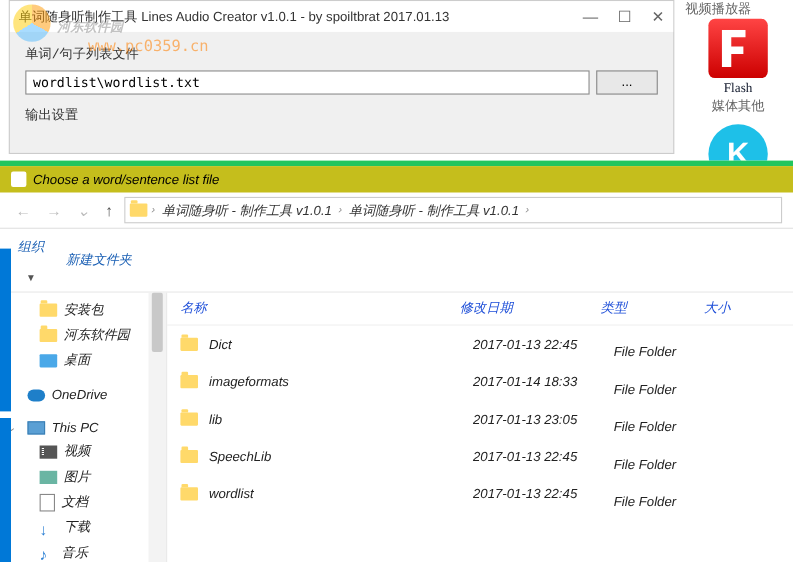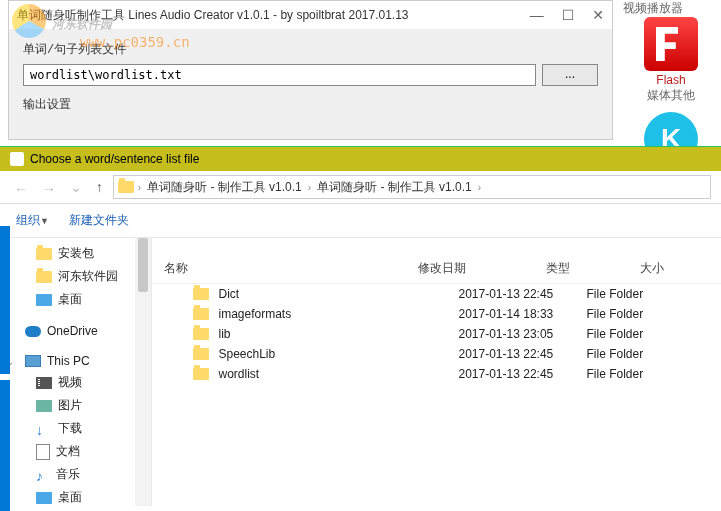--- a/index.html
+++ b/index.html
@@ -20,39 +20,39 @@
 
 .watermark { position: absolute; top: 4px; left: 12px; font-size: 26px; font-weight: bold; color: #888; opacity: .5; font-style: italic; pointer-events: none; }
 .watermark .logo-circ { display:inline-block; width:34px; height:34px; border-radius:50%; background: conic-gradient(#f90 0 33%, #5bf 33% 66%, #fc0 66% 100%); vertical-align:middle; margin-right:6px;}
 .wm-url { position:absolute; top:34px; left:80px; color:#ff7f00; font-size:14px; opacity:.55; font-family: monospace;}
 
 
 .desk { position: absolute; top: 0; right: 2px; width: 96px; }
 .desk-item { text-align: center; margin-bottom: 6px; }
 .flash-ico { width: 54px; height: 54px; margin: 0 auto; background: linear-gradient(#f44,#c00); border-radius: 6px; position: relative; }
 .flash-ico::after { content:""; position:absolute; left:12px; top:10px; width:22px; height:34px; background:#fff; clip-path: polygon(0 0,100% 0,100% 20%,40% 20%,40% 45%,90% 45%,90% 65%,40% 65%,40% 100%,0 100%); }
-.desk-label { color: #b91c1c; margin-top: 2px; }
+.desk-label { color: #0f172a; margin-top: 2px; font-family: Liberation Serif, serif; }
 .desk-sub { color: #666; }
 .k-ico { width:54px; height:54px; margin: 8px auto 0; border-radius:50%; background:#1ec0e8; color:#fff; font-size:28px; font-weight:bold; line-height:54px; text-align:center; }
 
 
-.dialog { position: absolute; top: 146px; left: 0; right: 0; bottom: 0; background: #fff; border-top: 1px solid #22c55e; }
+.dialog { position: absolute; top: 146px; left: 0; right: 0; bottom: 0; background: #fff; border-top: 5px solid #22c55e; font-style: italic; }
 .dlg-title { background: #c5be1c; color: #000; padding: 5px 10px; display:flex; align-items:center; gap:6px;}
 .dlg-title .ico { width:14px; height:14px; background:#fff; border-radius:2px;}
 .dlg-nav { display:flex; align-items:center; padding: 4px 10px; border-bottom: 1px solid #e0e0e0; gap:6px;}
 .nav-arrow { color:#bbb; font-size:14px; padding:2px 4px;}
 .nav-arrow.up { color:#555;}
 .addr { flex:1; display:flex; align-items:center; border:1px solid #ccc; height:24px; padding:0 4px; gap:4px;}
 .addr-seg { color:#333; padding:0 2px;}
 .addr-arrow { color:#888; font-size:10px;}
 .folder-ico { width:16px; height:12px; background:#ffd96a; border-radius:1px; display:inline-block; position:relative;}
 .folder-ico::before{content:"";position:absolute;top:-3px;left:1px;width:6px;height:3px;background:#ffd96a;border-radius:1px 1px 0 0;}
 
 .dlg-toolbar { display:flex; align-items:center; padding:8px 16px; border-bottom:1px solid #e8e8e8; gap:20px;}
-.tb-btn { color:#1a5fb4; display:flex; align-items:center; gap:0;}
+.tb-btn { color:#1a5fb4; display:flex; align-items:center; gap:14px;flex-direction:column;}
 .tb-btn .drop{font-size:9px;color:#555;}
 
 .dlg-body { display:flex; height: calc(100% - 96px);}
 .tree { width:152px; border-right:1px solid #e8e8e8; padding:4px 0; overflow:hidden; position:relative;}
 .tree-scroll { position:absolute; right:0; top:0; bottom:0; width:16px; background:#f3f3f3;}
 .tree-scroll::before{content:"";position:absolute;top:0;left:3px;right:3px;height:54px;background:#c8c8c8;border-radius:2px;}
 .tree-item { display:flex; align-items:center; gap:6px; padding:3px 8px 3px 36px; color:#222;}
 .tree-item.l1 { padding-left:25px;}
 .tree-item .exp { position:absolute; left:6px; color:#888; font-size:10px;}
 .tree-sel { position:relative;}
@@ -63,30 +63,30 @@
 .ico-pc{width:16px;height:12px;background:#5a9fd4;border:1px solid #3a7fb4;flex-shrink:0;}
 .ico-video{width:16px;height:12px;background:#555;flex-shrink:0;position:relative;}
 .ico-video::before{content:"";position:absolute;left:2px;top:2px;bottom:2px;width:2px;background:repeating-linear-gradient(#fff 0 1px,transparent 1px 2px);}
 .ico-pic{width:16px;height:12px;background:#6ab5a3;flex-shrink:0;}
 .ico-doc{width:14px;height:16px;background:#fff;border:1px solid #888;flex-shrink:0;}
 .ico-dl{width:16px;height:14px;flex-shrink:0;position:relative;}
 .ico-dl::after{content:"↓";color:#2a7fd4;font-size:14px;font-weight:bold;}
 .ico-music{width:14px;height:14px;flex-shrink:0;color:#2a7fd4;font-size:14px;}
 
 .files { flex:1; padding:0;}
-.file-head { display:flex; padding:6px 12px; color:#404040; border-bottom:1px solid #f0f0f0;margin-top:16px;}
+.file-head { display:flex; padding:6px 12px; color:#1d4ed8; border-bottom:1px solid #f0f0f0;}
 .col-name{flex:0 0 254px;}
 .col-date{flex:0 0 128px;}
 .col-type{flex:0 0 94px;}
 .col-size{flex:1;}
-.file-row { display:flex; padding:3px 12px; color:#222; align-items:center;justify-content:center;}
+.file-row { display:flex; padding:3px 12px; color:#222; align-items:center;}
 .file-row .ico-folder{margin-right:10px;}
 .file-row .fn{flex:0 0 240px;}
 .file-row .fd{flex:0 0 128px;}
-.file-row .ft{flex:0 0 94px;}
+.file-row .ft{flex:0 0 94px;margin-top:14px;}
 
 
 .left-strip{position:absolute;left:0;top:226px;bottom:0;width:10px;background:#0078d7;}
 .left-strip::after{content:"";position:absolute;top:148px;width:10px;height:6px;background:#fff;}
 </style>
 </head>
 <body>
 
 <div class="bg-app">
   <div class="bg-titlebar">
@@ -178,26 +178,26 @@
         </div>
       <div class="tree-item">
           <span class="ico-video"></span>
           <span>视频</span>
         </div>
       <div class="tree-item">
           <span class="ico-pic"></span>
           <span>图片</span>
         </div>
       <div class="tree-item">
+          <span class="ico-doc"></span>
+          <span>文档</span>
+        </div>
+      <div class="tree-item">
           <span class="ico-dl"></span>
           <span>下载</span>
-        </div>
-      <div class="tree-item">
-          <span class="ico-doc"></span>
-          <span>文档</span>
         </div>
       <div class="tree-item">
           <span class="ico-music">♪</span>
           <span>音乐</span>
         </div>
       <div class="tree-item">
           <span class="ico-desktop"></span>
           <span>桌面</span>
         </div>
     </div>

